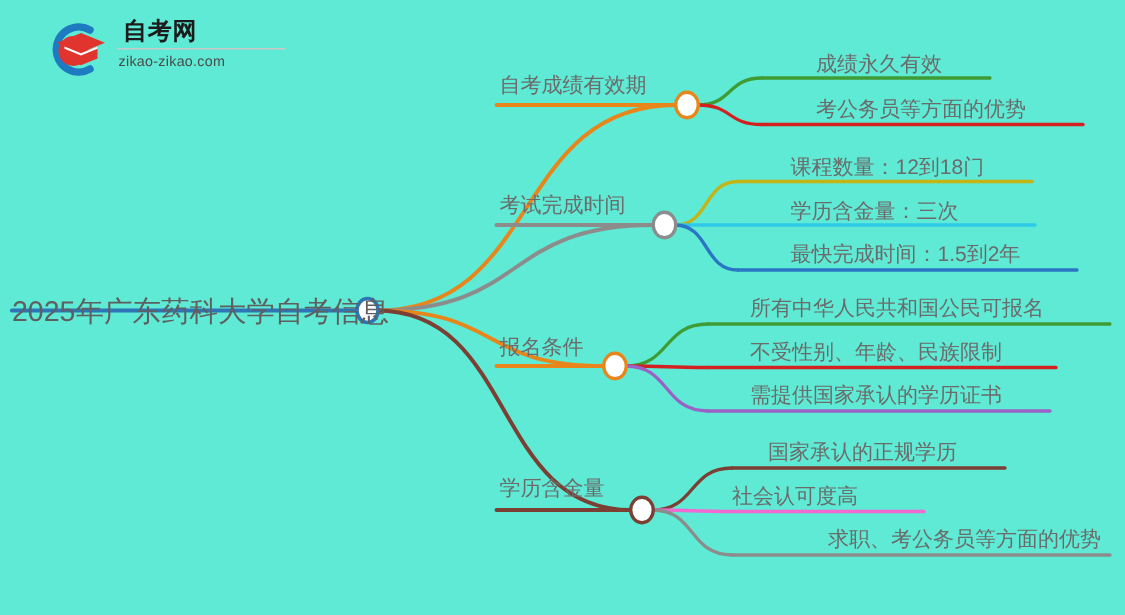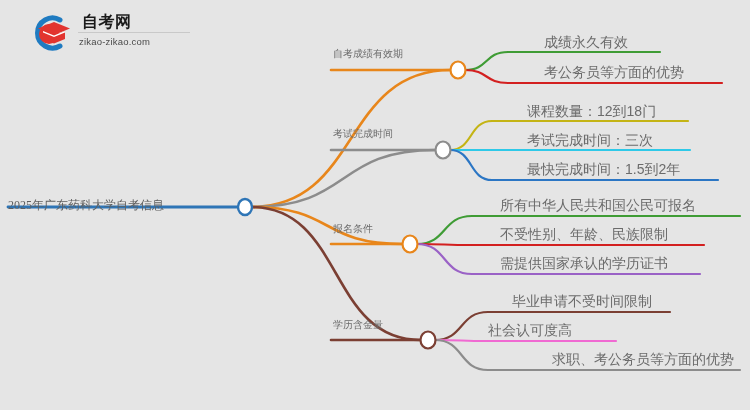--- a/index.html
+++ b/index.html
@@ -7,21 +7,21 @@
     padding: 0;
     background: #ffffff;
   }
   body {
     font-family: "Liberation Sans", "DejaVu Sans", sans-serif;
   }
   #stage {
     position: relative;
     width: 750px;
     height: 410px;
-    background: #e5e5e5;
+    background: #5eead4;
     overflow: hidden;
   }
   #wires {
     position: absolute;
     left: 0;
     top: 0;
     width: 750px;
     height: 410px;
   }
 
@@ -66,26 +66,25 @@
   }
 
   
   .node-label {
     position: absolute;
     white-space: nowrap;
     color: #6b6b6b;
     line-height: 1;
   }
   .node-label.root {
-    font-size: 12px;
+    font-size: 19px;
     color: #5f5f5f;
-    font-family: Liberation Serif, serif;
   }
   .node-label.branch {
-    font-size: 10px;
+    font-size: 14px;
     color: #6b6b6b;
   }
   .node-label.leaf {
     font-size: 14px;
     color: #6b6b6b;
   }
 </style>
 </head>
 <body>
 
@@ -141,25 +140,25 @@
     <div class="logo-text-wrap">
       <div class="logo-title">自考网</div>
       <div class="logo-sub">zikao-zikao.com</div>
     </div>
   </div>
 
 <div class="node-label leaf" style="left: 544px; top: 35px;">成绩永久有效</div>
     <div class="node-label leaf" style="left: 544px; top: 65px;">考公务员等方面的优势</div>
     <div class="node-label branch" style="left: 333px; top: 49px;">自考成绩有效期</div>
     <div class="node-label leaf" style="left: 527px; top: 104px; text-align: center;">课程数量：12到18门</div>
-    <div class="node-label leaf" style="left: 527px; top: 133px;">考试完成时间：三次</div>
+    <div class="node-label leaf" style="left: 527px; top: 133px;">学历含金量：三次</div>
     <div class="node-label leaf" style="left: 527px; top: 162px;">最快完成时间：1.5到2年</div>
     <div class="node-label branch" style="left: 333px; top: 129px;">考试完成时间</div>
     <div class="node-label leaf" style="left: 500px; top: 198px;">所有中华人民共和国公民可报名</div>
     <div class="node-label leaf" style="left: 500px; top: 227px;">不受性别、年龄、民族限制</div>
     <div class="node-label leaf" style="left: 500px; top: 256px;">需提供国家承认的学历证书</div>
     <div class="node-label branch" style="left: 333px; top: 224px;">报名条件</div>
-    <div class="node-label leaf" style="left: 512px; top: 294px;">毕业申请不受时间限制</div>
+    <div class="node-label leaf" style="left: 512px; top: 294px;">国家承认的正规学历</div>
     <div class="node-label leaf" style="left: 488px; top: 323px;">社会认可度高</div>
     <div class="node-label leaf" style="left: 512px; top: 352px; margin-left: 40px;">求职、考公务员等方面的优势</div>
-    <div class="node-label branch" style="left: 333px; top: 320px;">学历含金量</div>
+    <div class="node-label branch" style="left: 333px; top: 320px; font-family: Liberation Mono, monospace;">学历含金量</div>
     <div class="node-label root" style="left: 8px; top: 199px;">2025年广东药科大学自考信息</div>
   </div>
 
 </body></html>

